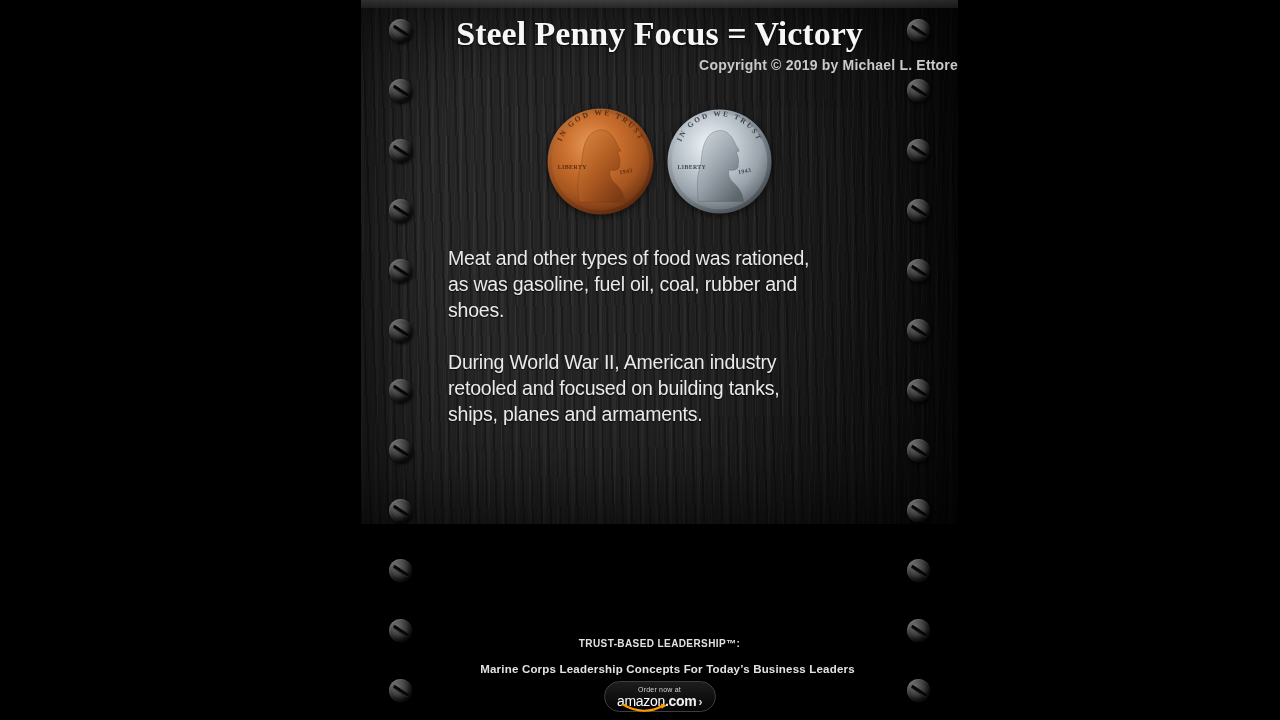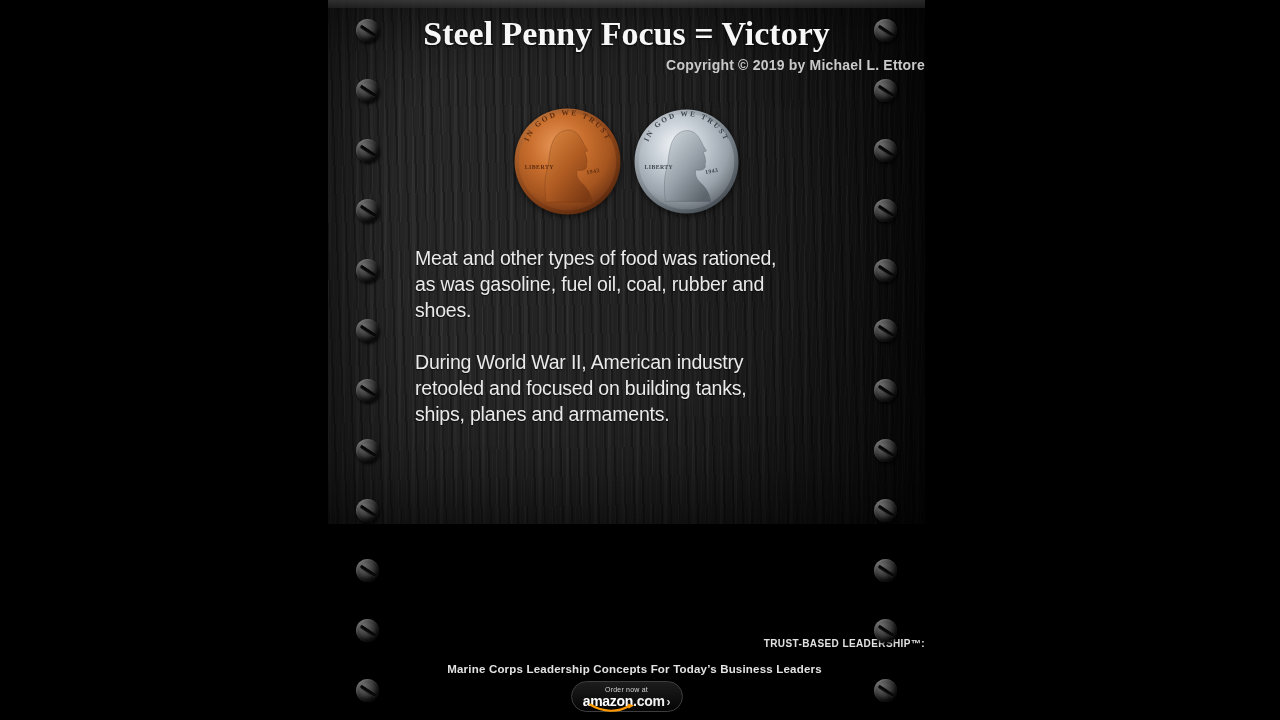--- a/index.html
+++ b/index.html
@@ -2,21 +2,21 @@
 <html><head>
 <meta charset="utf-8">
 <style>
   * { margin:0; padding:0; box-sizing:border-box; }
   html,body { width:1280px; height:720px; background:#000; overflow:hidden;
               font-family:"Liberation Sans", sans-serif; }
   .stage { position:relative; width:1280px; height:720px; background:#000; }
 
   
   .panel {
-    position:absolute; left:328px; top:0; width:597px; height:524px;
+    position:absolute; left:361px; top:0; width:597px; height:524px;
     background-color:#232323;
     background-image:
       repeating-linear-gradient(92deg, rgba(255,255,255,0.022) 0 1px, rgba(0,0,0,0) 1px 5px),
       repeating-linear-gradient(88deg, rgba(0,0,0,0.28) 0 2px, rgba(0,0,0,0) 2px 9px),
       repeating-linear-gradient(90deg, rgba(255,255,255,0.015) 0 3px, rgba(0,0,0,0.12) 3px 14px),
       linear-gradient(90deg, #2d2d2d 0%, #282828 40%, #222 62%, #161616 85%, #0c0c0c 100%);
     box-shadow: inset 0 0 90px rgba(0,0,0,0.75);
   }
   .panel::before { 
     content:""; position:absolute; left:0; top:0; width:100%; height:8px;
@@ -67,33 +67,33 @@
   
   .bodytext {
     position:absolute; left:87px; top:245px; width:460px;
     font-size:19.5px; line-height:26px; color:#eaeaea;
     letter-spacing:-0.2px; text-shadow:0 1px 1px rgba(0,0,0,0.7);
   }
   .bodytext p { white-space:pre-line; margin:0 0 26px 0; }
 
   
   .footer { position:absolute; left:0; top:638px; width:100%; text-align:center; color:#e2e2e2; }
-  .footer-line1 { font-size:10px; font-weight:bold; letter-spacing:0.4px;text-align:right; }
+  .footer-line1 { font-size:10px; font-weight:bold; letter-spacing:0.4px; }
   .footer-line2 { font-size:11.5px; font-weight:bold; letter-spacing:0.2px; margin-top:14px;padding-left:16px; }
 
   .amazon-badge {
     position:relative; display:inline-block; margin-top:6px;
     width:112px; height:31px; border-radius:16px;
     background:linear-gradient(#1d1d1d, #040404);
     border:1px solid #3e3e3e; cursor:pointer;
     box-shadow:0 1px 3px rgba(0,0,0,0.8);
   }
   .amazon-pre { display:block; font-size:7px; color:#d4d4d4; line-height:8px; margin-top:4px; letter-spacing:0.2px; }
   .amazon-brandrow { display:block; font-size:14px; line-height:14px; color:#fff; letter-spacing:-0.3px; }
-  .amazon-brand { font-weight:bold; }
+  .amazon-brand { font-weight:normal; }
   .amazon-domain { font-weight:bold; color:#f0f0f0; }
   .amazon-arrow { font-weight:bold; color:#d8d8d8; font-size:12px; margin-left:2px; }
   .amazon-smile { position:absolute; left:16px; top:21px; width:48px; height:9px; }
 </style>
 </head>
 <body>
 
 <div class="stage">
   <div class="panel">
 

